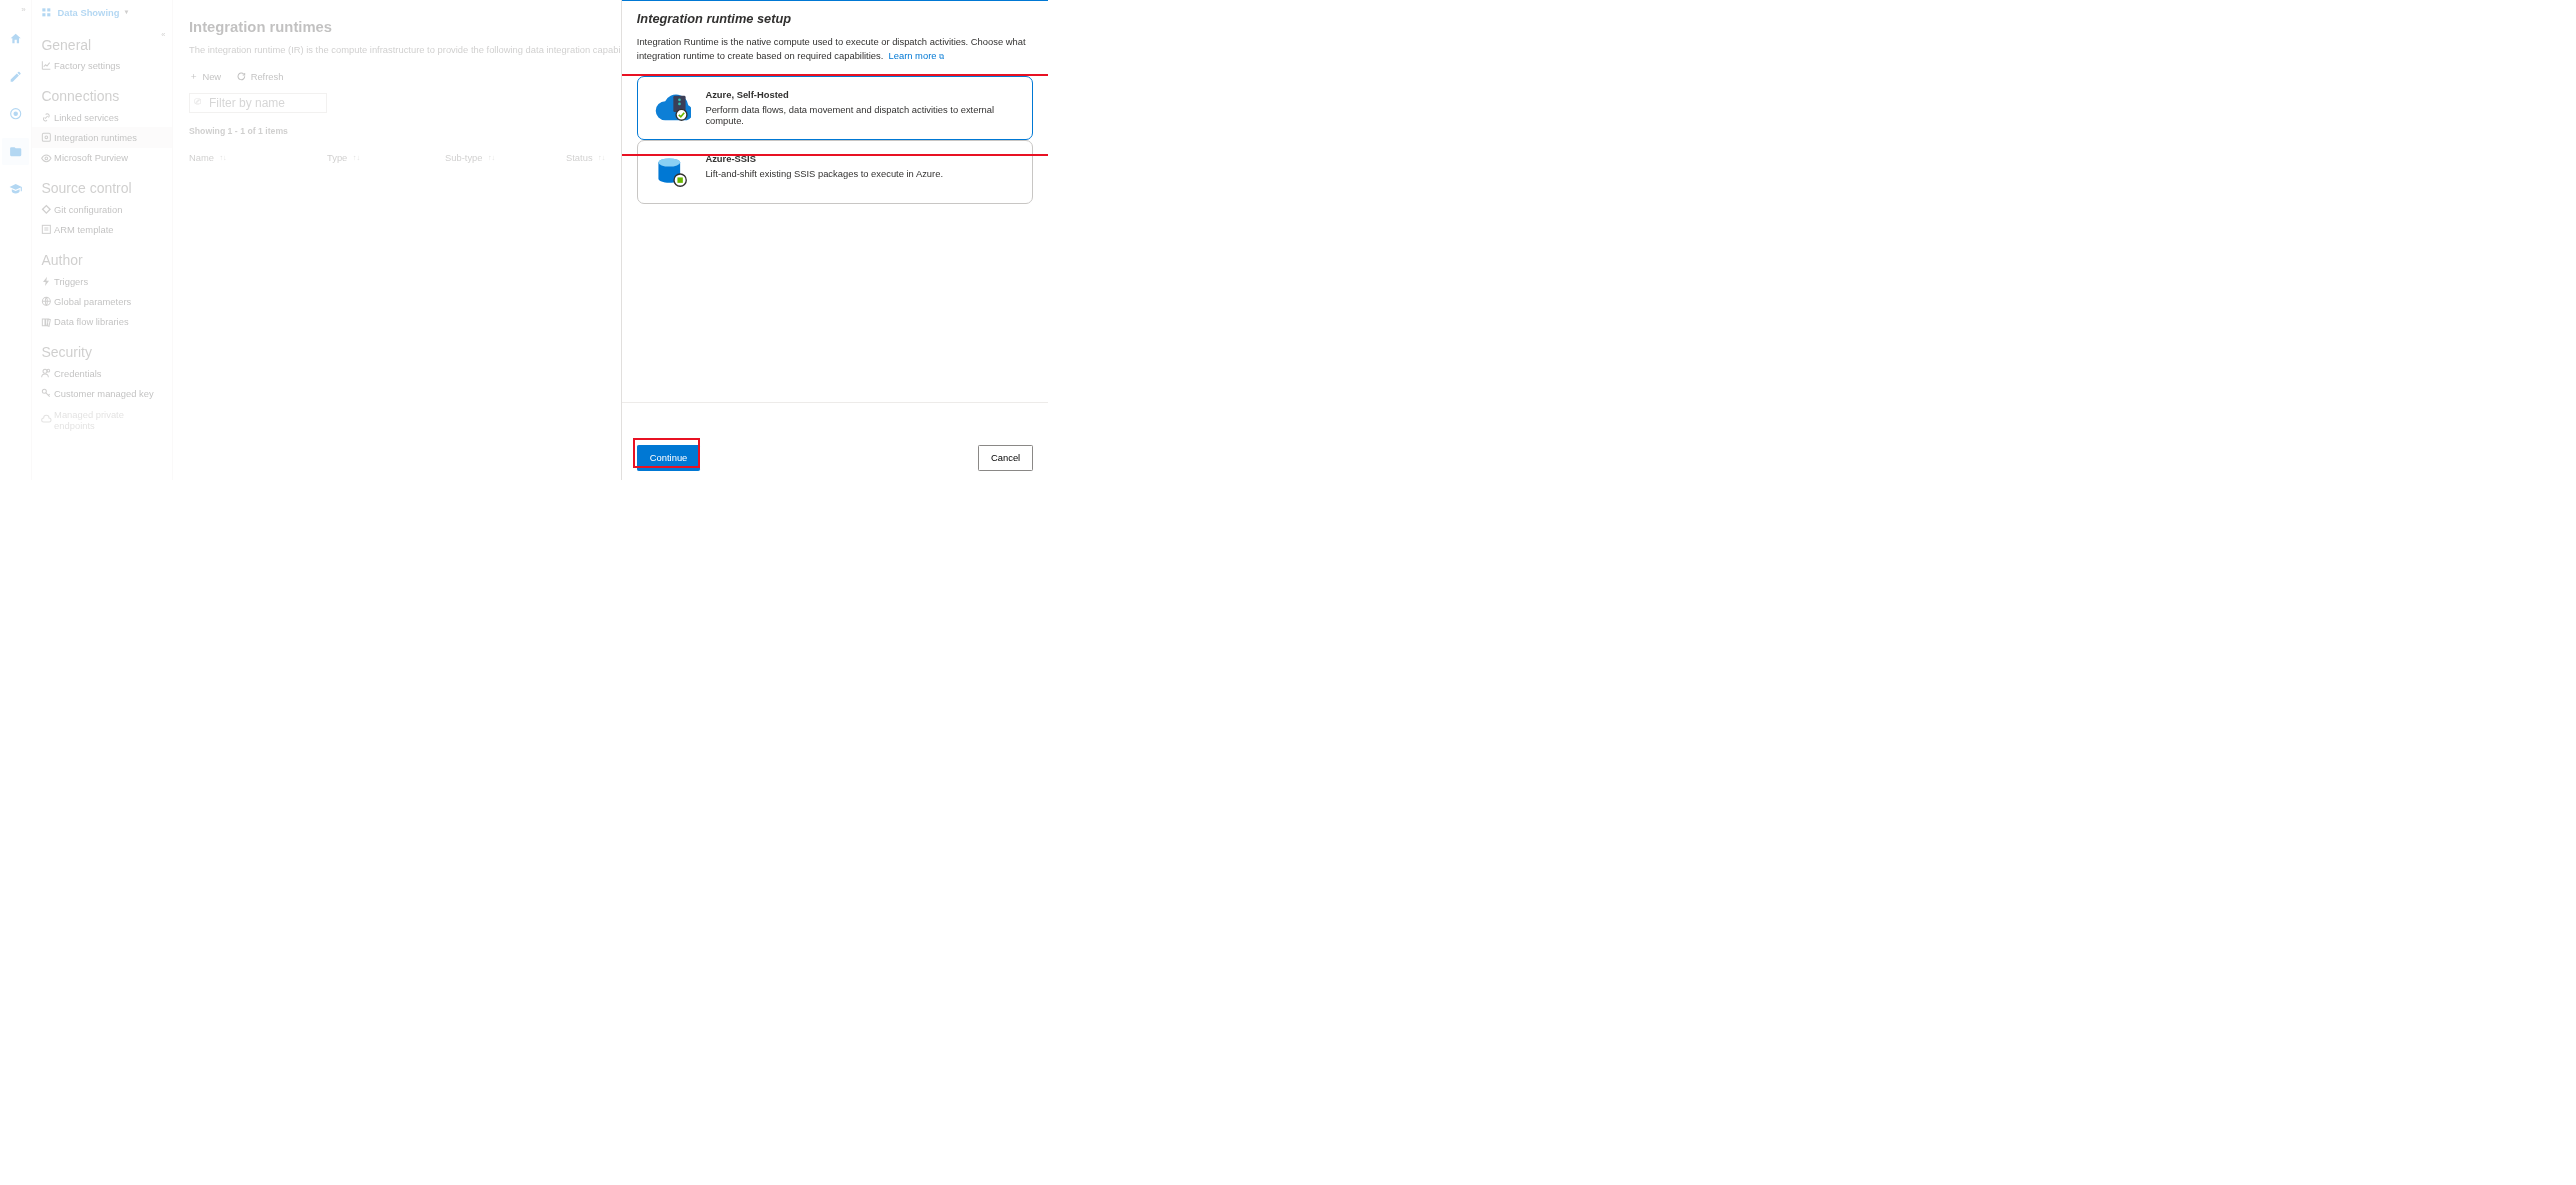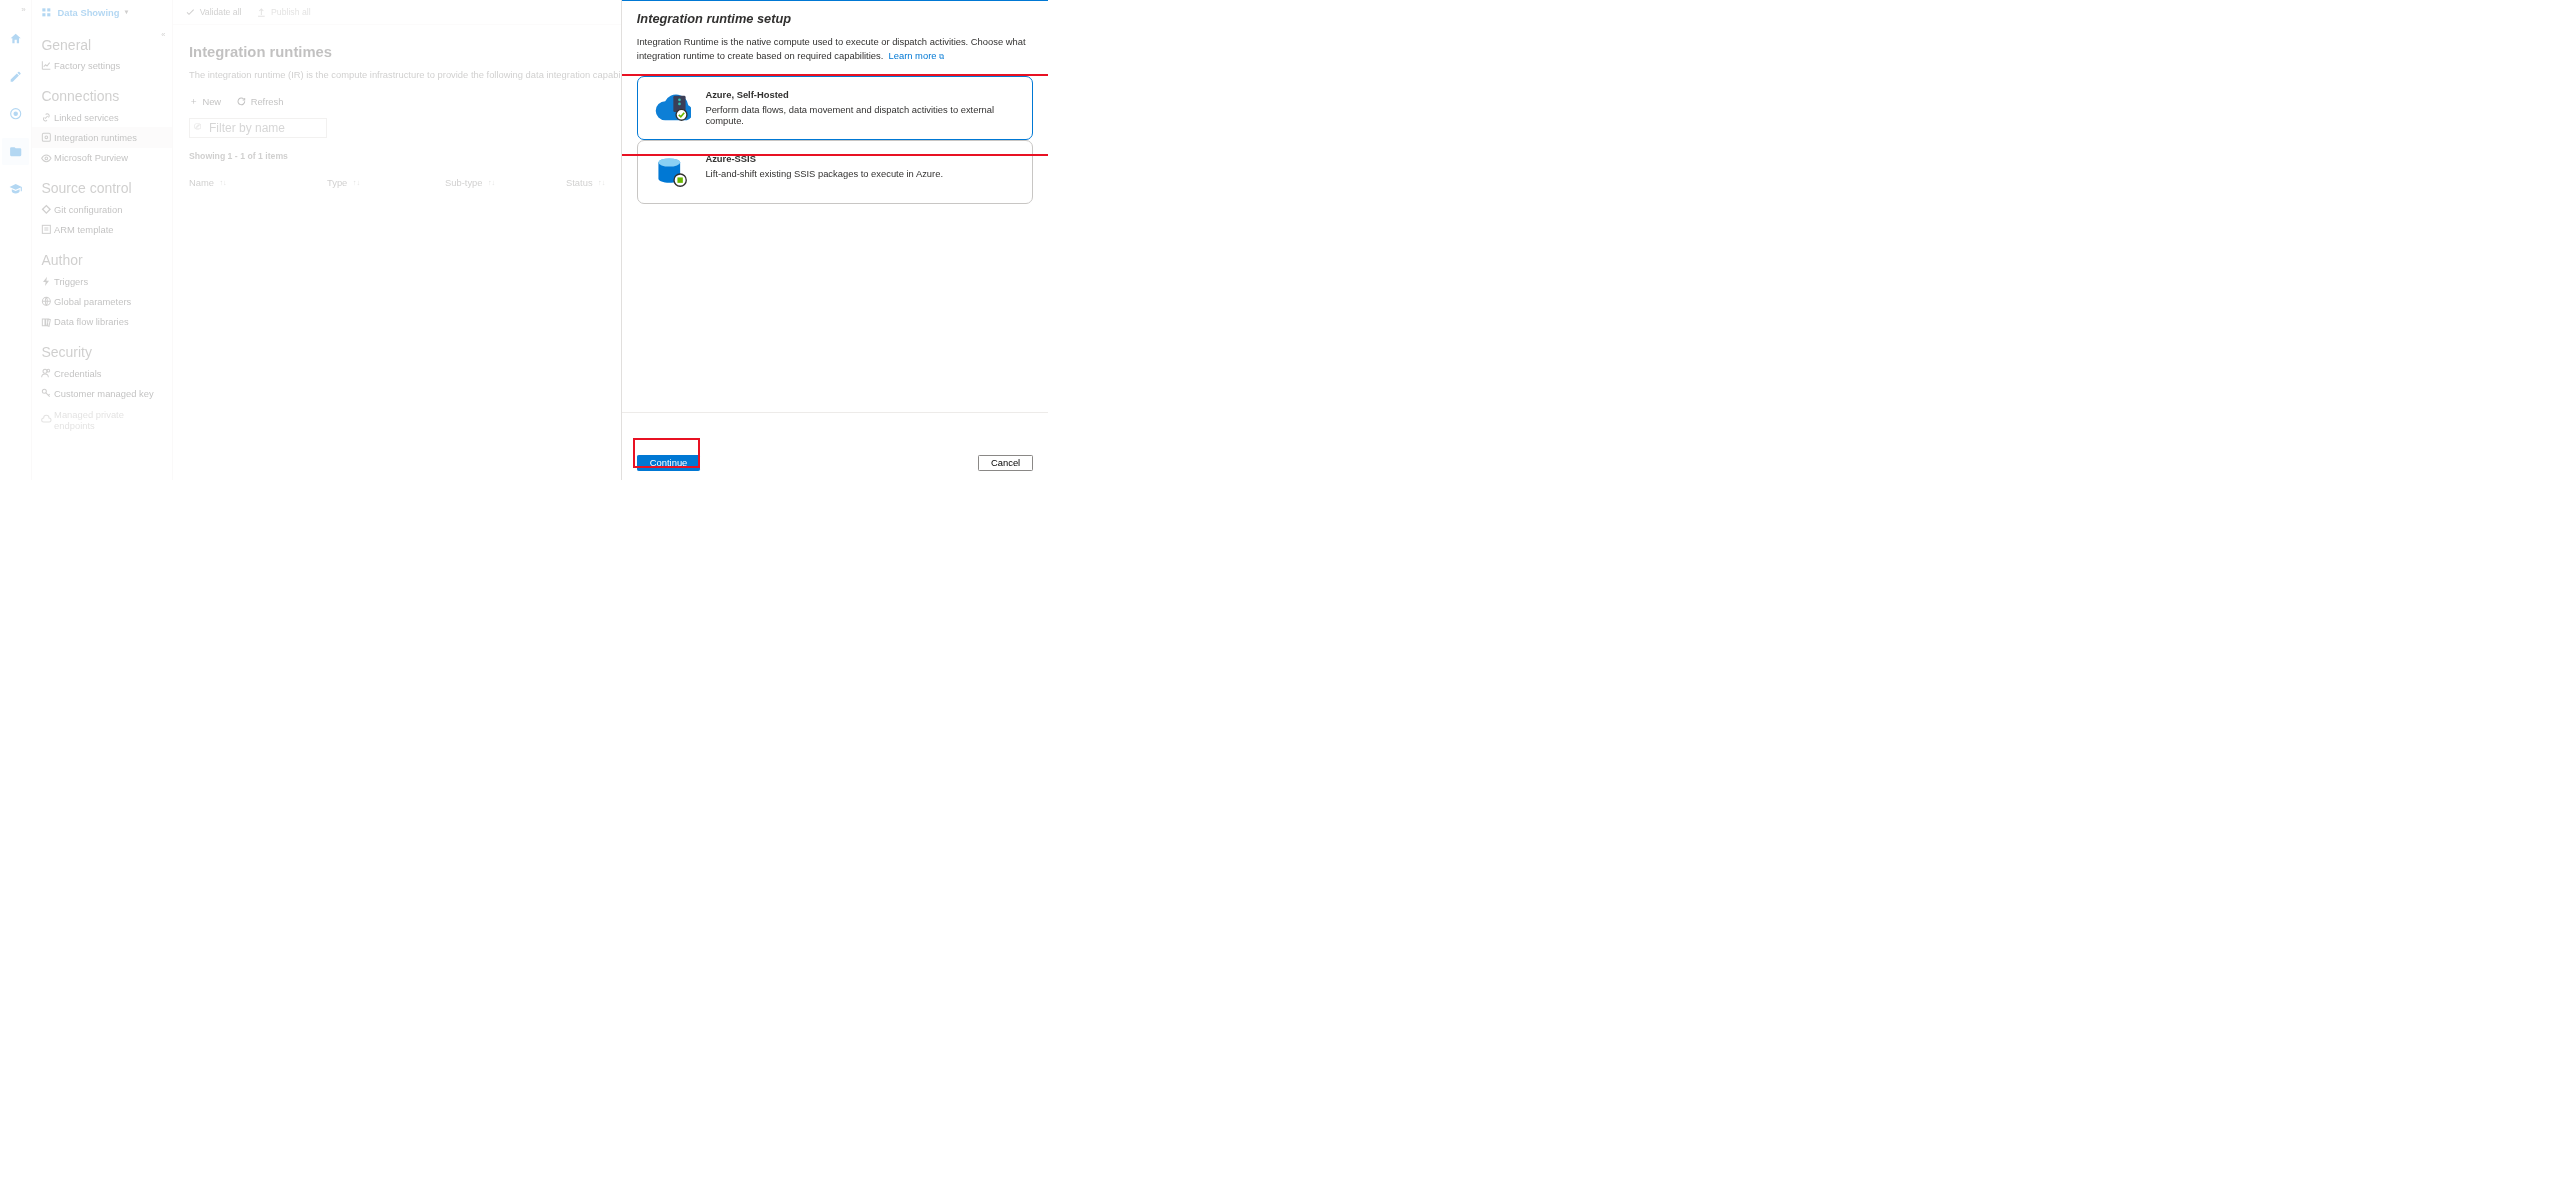--- a/index.html
+++ b/index.html
@@ -70,21 +70,21 @@
 .option.selected { border: 0.7px solid #0078d4; }
 .option .oicon { width: 38px; height: 38px; flex: none; display: flex; align-items: center; justify-content: center; }
 .option .otext h3 { font-size: 9.4px; font-weight: 600; margin-bottom: 4px; }
 .option .otext p { font-size: 9.4px; color: #323130; }
 
 .highlight-sel { position: absolute; border: 2px solid #e81123; pointer-events: none; }
 .hl-option { top: 73px; left: -4px; right: -4px; height: 82px; }
 .hl-btn { bottom: 2.7px; left: -4px; width: 67px; height: 29.6px; }
 
 .panel-footer { border-top: 0.7px solid #edebe9; padding: 9.4px 14.8px; display: flex; align-items: center; justify-content: space-between; }
-.btn { height: 16px; padding: 0 12px; border: 0.7px solid #8a8886; background: #fff; font-size: 9.4px; cursor: pointer; border-radius: 1.3px; margin-top: 32px; }
+.btn { height: 26px; padding: 0 12px; border: 0.7px solid #8a8886; background: #fff; font-size: 9.4px; cursor: pointer; border-radius: 1.3px; margin-top: 32px; }
 .btn.primary { background: #0078d4; border-color: #0078d4; color: #fff; }
 .panel-footer-inner { position: relative; }
 
 
 .ico16 { width: 10.7px; height: 10.7px; }
 </style>
 </head>
 <body>
 
 <div class="app">
@@ -239,34 +239,20 @@
       <span class="icn">
           <svg class="ico16" viewBox="0 0 16 16" fill="none" stroke="currentColor" stroke-width="1.5">
             <path d="M4 12a3 3 0 010-6 4 4 0 018 0 3 3 0 010 6H4z"></path>
           </svg>
         </span>
       <span>Managed private endpoints</span>
     </div>
   </div>
 
   <div class="main">
-    <div class="toolbar">
-      <div class="tb-item">
-        <svg class="ico16" viewBox="0 0 16 16" fill="none" stroke="#605e5c" stroke-width="1.5">
-            <path d="M3 8l3 3 7-7"></path>
-          </svg>
-        <span>Validate all</span>
-      </div>
-      <div class="tb-item disabled">
-        <svg class="ico16" viewBox="0 0 16 16" fill="none" stroke="#a19f9d" stroke-width="1.5">
-            <path d="M8 12V3M5 6l3-3 3 3M3 14h10"></path>
-          </svg>
-        <span>Publish all</span>
-      </div>
-    </div>
 
     <div class="mhead">
         <h1>Integration runtimes</h1>
       </div>
     <div class="mdesc">The integration runtime (IR) is the compute infrastructure to provide the following data integration capabilities</div>
 
     <div class="mactions">
       <div class="act">
         <span>＋</span>
         <span>New</span>

